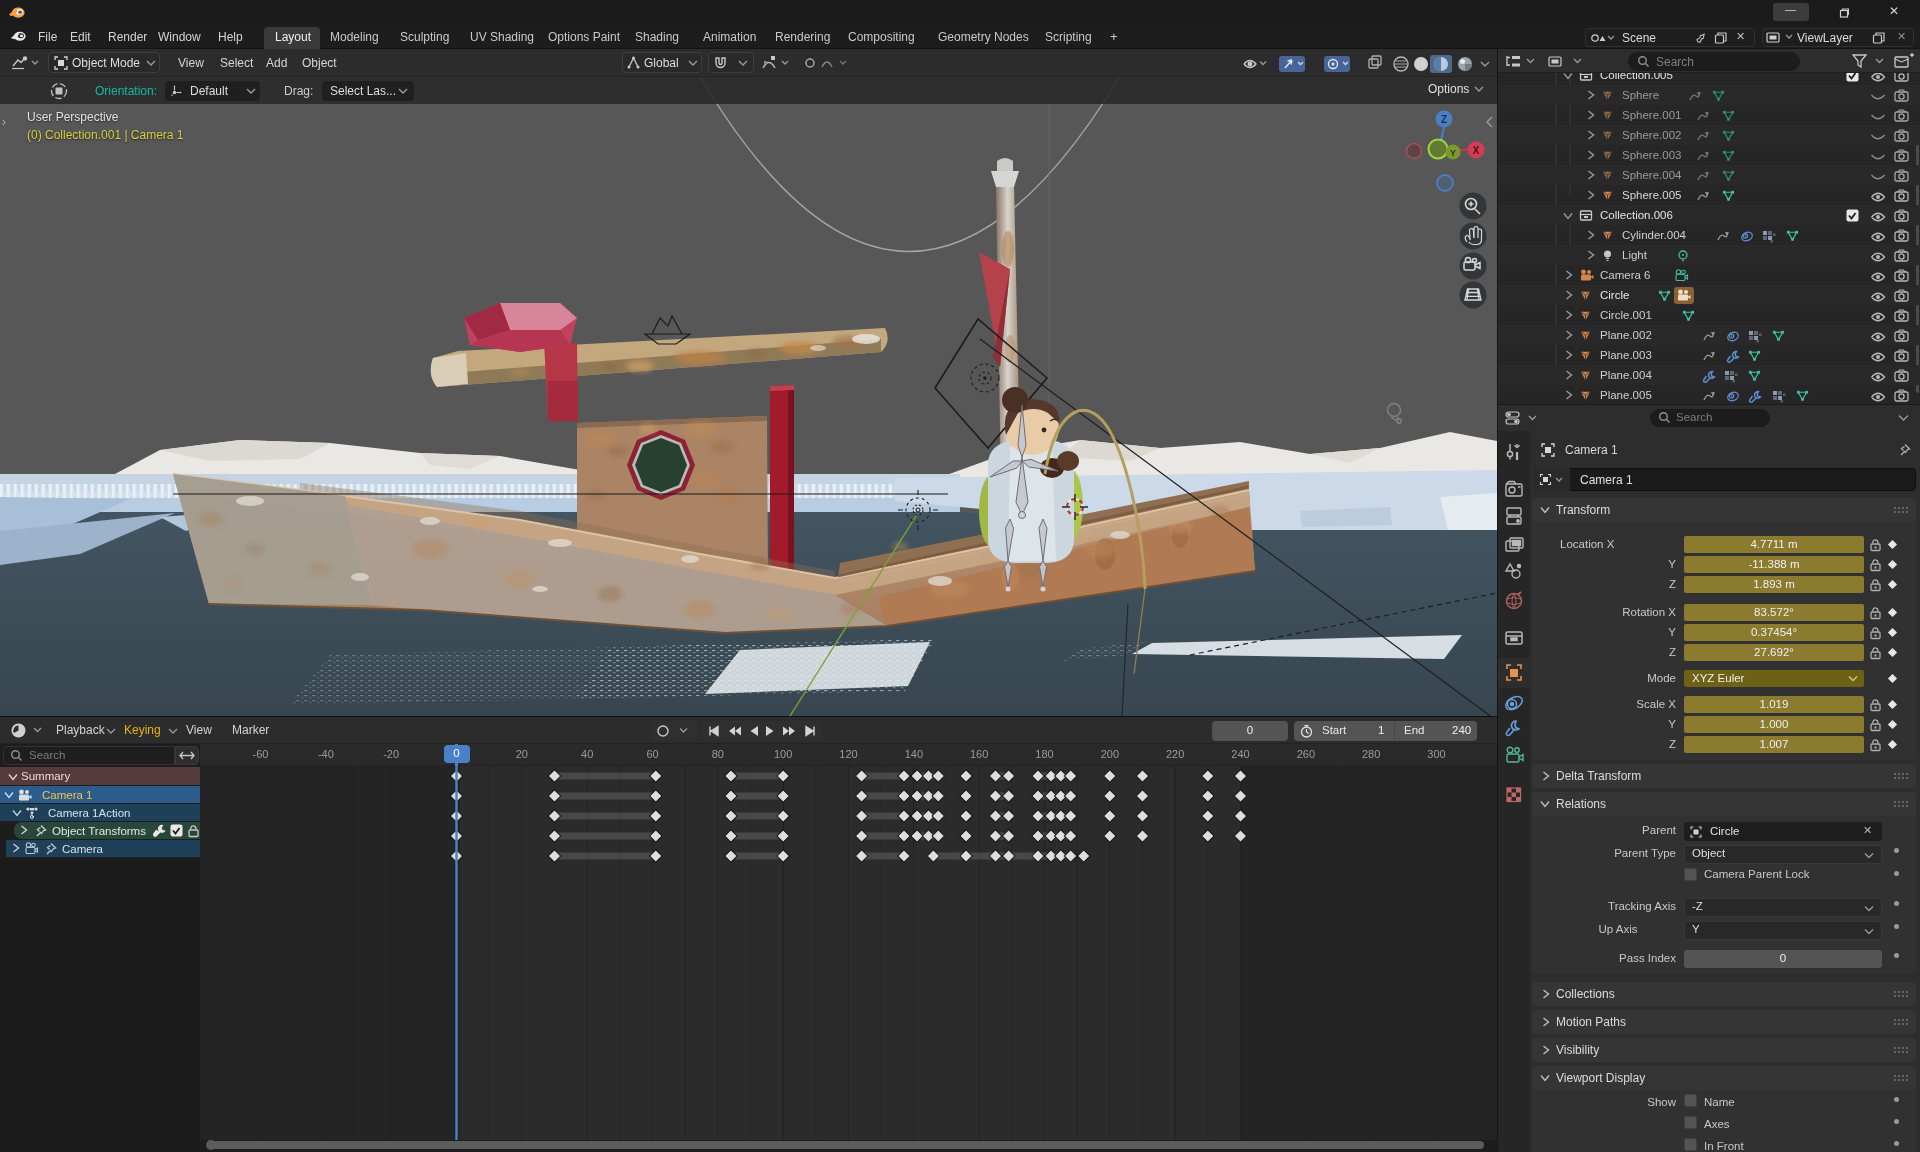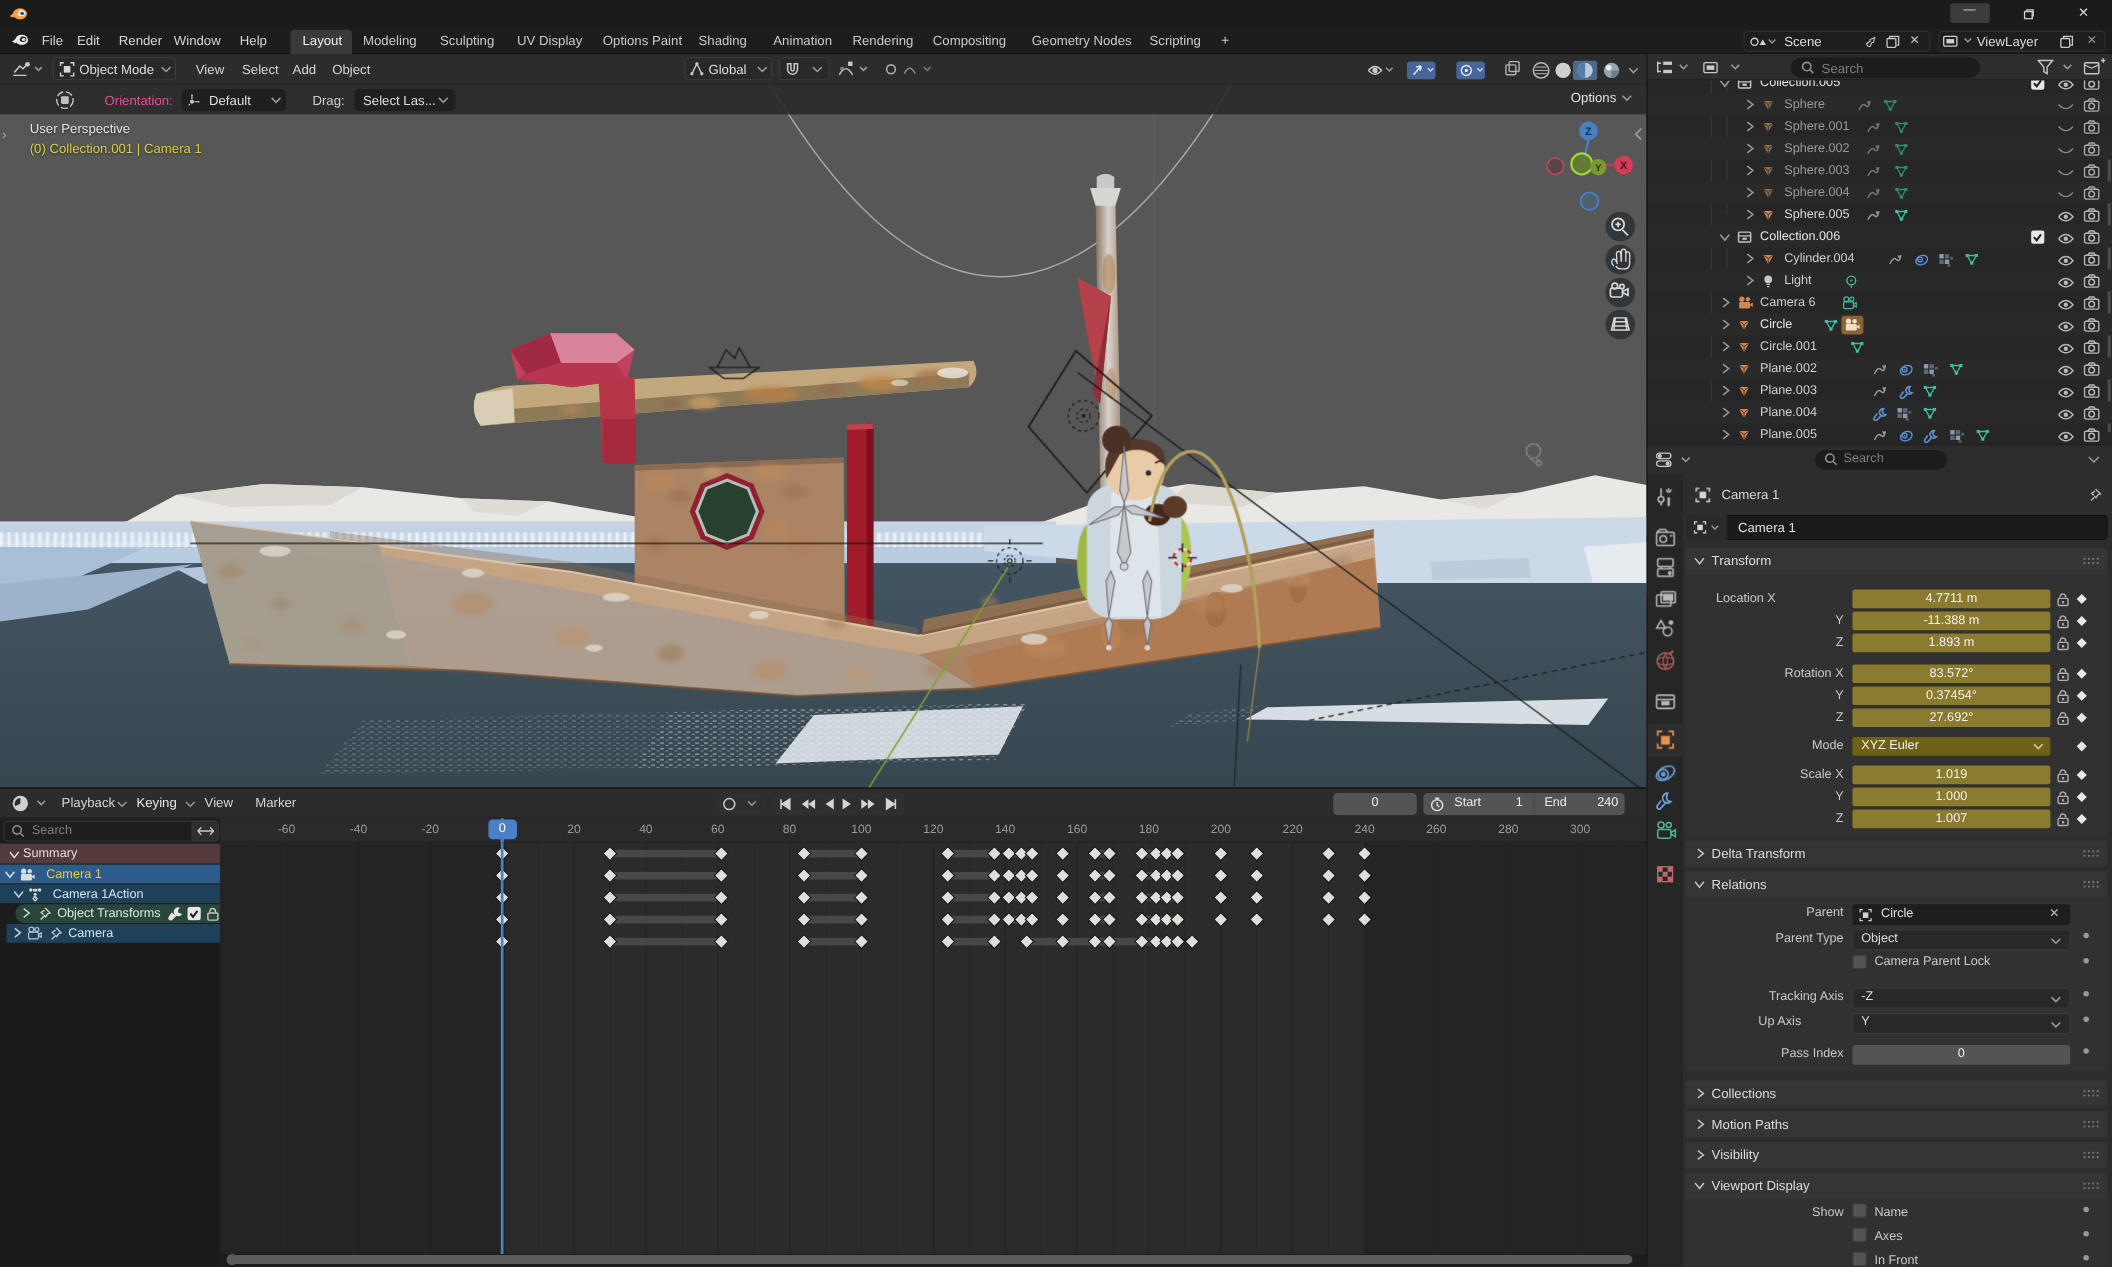--- a/index.html
+++ b/index.html
@@ -31,21 +31,21 @@
 </svg>
 <div style="position:absolute;left:38px;top:30px;font-size:12px;color:#d4d4d4;">File</div>
 <div style="position:absolute;left:70px;top:30px;font-size:12px;color:#d4d4d4;">Edit</div>
 <div style="position:absolute;left:108px;top:30px;font-size:12px;color:#d4d4d4;">Render</div>
 <div style="position:absolute;left:158px;top:30px;font-size:12px;color:#d4d4d4;">Window</div>
 <div style="position:absolute;left:218px;top:30px;font-size:12px;color:#d4d4d4;">Help</div>
 <div style="position:absolute;left:264px;top:27px;width:56px;height:22px;background:#3a3a3a;border-radius:4px 4px 0 0;"></div>
 <div style="position:absolute;left:275px;top:30px;font-size:12px;color:#efefef;">Layout</div>
 <div style="position:absolute;left:330px;top:30px;font-size:12px;color:#c9c9c9;">Modeling</div>
 <div style="position:absolute;left:400px;top:30px;font-size:12px;color:#c9c9c9;">Sculpting</div>
-<div style="position:absolute;left:470px;top:30px;font-size:12px;color:#c9c9c9;">UV Display</div>
+<div style="position:absolute;left:470px;top:30px;font-size:12px;color:#c9c9c9;">UV Shading</div>
 <div style="position:absolute;left:548px;top:30px;font-size:12px;color:#c9c9c9;">Options Paint</div>
 <div style="position:absolute;left:635px;top:30px;font-size:12px;color:#c9c9c9;">Shading</div>
 <div style="position:absolute;left:703px;top:30px;font-size:12px;color:#c9c9c9;">Animation</div>
 <div style="position:absolute;left:775px;top:30px;font-size:12px;color:#c9c9c9;">Rendering</div>
 <div style="position:absolute;left:848px;top:30px;font-size:12px;color:#c9c9c9;">Compositing</div>
 <div style="position:absolute;left:938px;top:30px;font-size:12px;color:#c9c9c9;">Geometry Nodes</div>
 <div style="position:absolute;left:1045px;top:30px;font-size:12px;color:#c9c9c9;">Scripting</div>
 <div style="position:absolute;left:1110px;top:29px;font-size:13px;color:#c9c9c9;">+</div>
 <div style="position:absolute;left:1585px;top:28px;width:170px;height:19px;background:#1e1e1e;border:1px solid #303030;border-radius:4px;"></div>
 <svg class="abs" style="left:1590px;top:32px" width="26" height="12" viewBox="0 0 26 12">
@@ -384,21 +384,21 @@
       </g>
       <g transform="translate(238,0)">
         <path d="M1,7 l4,4 4,-4" fill="none" stroke="#9a9a9a" stroke-width="1.4"></path>
       </g>
     </svg>
 <div style="position:absolute;left:0;top:77px;width:1497px;height:27px;background:rgba(41,41,41,0.88);"></div>
 <svg class="abs" style="left:50px;top:82px" width="18" height="18" viewBox="0 0 18 18">
       <circle cx="9" cy="9" r="7.5" fill="none" stroke="#c0c0c0" stroke-width="1.3" stroke-dasharray="6.5,2.5"></circle>
       <rect x="5.5" y="5.5" width="7" height="7" rx="1" fill="#c0c0c0"></rect>
     </svg>
-<div style="position:absolute;left:95px;top:84px;font-size:12px;color:#ec4899;">Orientation:</div>
+<div style="position:absolute;left:95px;top:84px;font-size:12px;color:#14b8a6;">Orientation:</div>
 <div style="position:absolute;left:165px;top:81px;width:95px;height:20px;background:#1f1f1f;border-radius:4px;"></div>
 <svg class="abs" style="left:170px;top:84px" width="14" height="14" viewBox="0 0 14 14">
       <circle cx="4.5" cy="8.5" r="1.8" fill="#c8c8c8"></circle>
       <path d="M4.5,6.5 v-4 M6.5,8.5 h4.5" stroke="#c8c8c8" stroke-width="1.1" fill="none"></path>
       <path d="M3.5,3 l1,-1.8 1,1.8 z M10,7.5 l1.8,1 -1.8,1 z M3.2,11 l-1.9,1.4 0.5,-2.2 z" fill="#c8c8c8"></path>
     </svg>
 <div style="position:absolute;left:190px;top:84px;font-size:12px;color:#dedede;">Default</div>
 <svg class="abs" style="left:246px;top:88px" width="10" height="7" viewBox="0 0 10 7">
       <path d="M1,1 l4,4 4,-4" fill="none" stroke="#9a9a9a" stroke-width="1.4"></path>
     </svg>
@@ -1345,21 +1345,21 @@
 <div style="position:absolute;left:1894px;top:1119px;width:5px;height:5px;background:#9a9a9a;border-radius:50%;"></div>
 <div style="position:absolute;left:1894px;top:1141px;width:5px;height:5px;background:#9a9a9a;border-radius:50%;"></div>
 <div style="position:absolute;left:0;top:716px;width:1497px;height:436px;background:#1d1d1d;border-top:1px solid #101010;"></div>
 <div style="position:absolute;left:0;top:717px;width:1497px;height:27px;background:#2c2c2c;border-bottom:1px solid #222;"></div>
 <svg class="abs" style="left:10px;top:722px" width="34" height="17" viewBox="0 0 34 17">
       <circle cx="8.5" cy="8.5" r="7" fill="#d0d0d0"></circle>
       <path d="M8.5,8.5 L8.5,3.5 A5,5 0 0 0 4,11 z" fill="#2c2c2c"></path>
       <path d="M24,6 l3.5,3.5 3.5,-3.5" stroke="#9a9a9a" stroke-width="1.4" fill="none"></path>
     </svg>
 <div style="position:absolute;left:56px;top:723px;font-size:12px;color:#d4d4d4;">Playback</div>
-<div style="position:absolute;left:124px;top:723px;font-size:12px;color:#e5e5e5;">Keying</div>
+<div style="position:absolute;left:124px;top:723px;font-size:12px;color:#eab308;">Keying</div>
 <div style="position:absolute;left:186px;top:723px;font-size:12px;color:#d4d4d4;">View</div>
 <div style="position:absolute;left:232px;top:723px;font-size:12px;color:#d4d4d4;">Marker</div>
 <svg class="abs" style="left:137px;top:728px;opacity:0" width="10" height="7" viewBox="0 0 10 7">
       <path d="M1,1 l4,4 4,-4" stroke="#9a9a9a" fill="none"></path>
     </svg>
 <svg class="abs" style="left:106px;top:728px" width="10" height="7" viewBox="0 0 10 7">
       <path d="M1,1 l4,4 4,-4" fill="none" stroke="#9a9a9a" stroke-width="1.3"></path>
     </svg>
 <svg class="abs" style="left:168px;top:728px" width="10" height="7" viewBox="0 0 10 7">
       <path d="M1,1 l4,4 4,-4" fill="none" stroke="#9a9a9a" stroke-width="1.3"></path>

